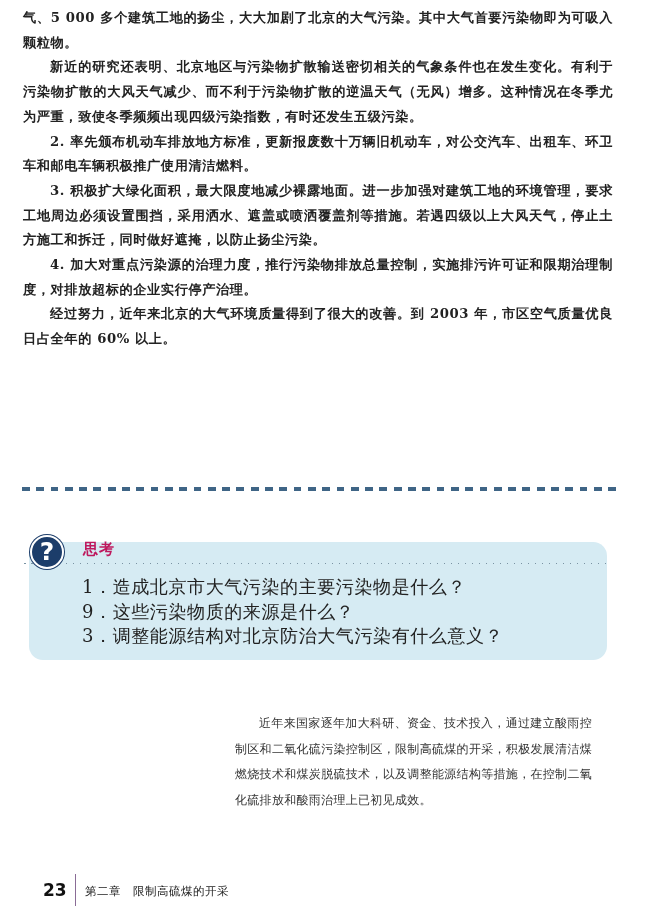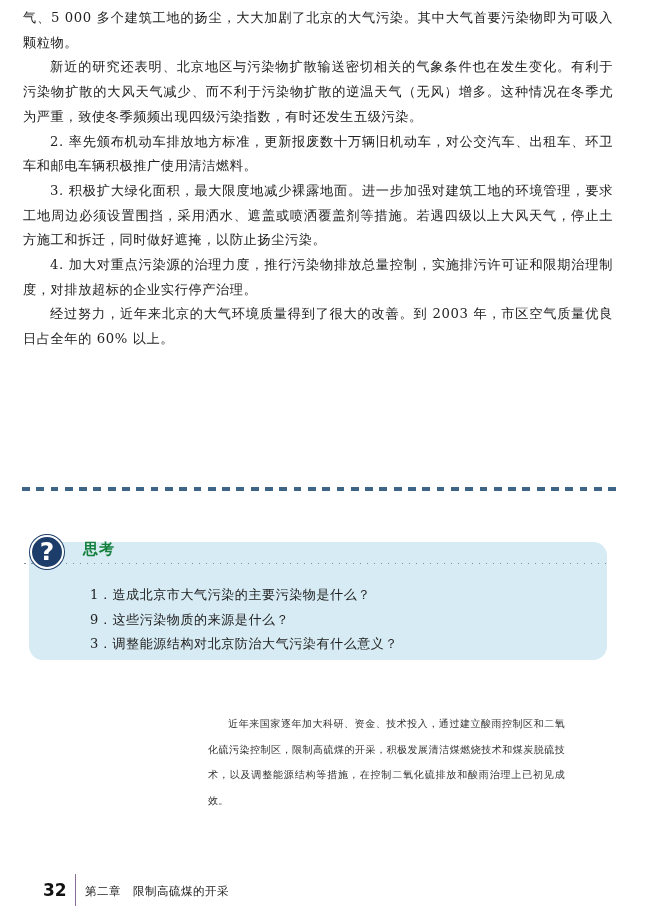--- a/index.html
+++ b/index.html
@@ -1,31 +1,31 @@
 <!DOCTYPE html>
 <html><head>
 <meta charset="utf-8">
 <style>
   html, body { margin: 0; padding: 0; }
   body {
     width: 650px; height: 915px; background: #ffffff; position: relative; overflow: hidden;
     font-family: "DejaVu Serif", "Liberation Serif", serif; color: #222;
   }
   .text { position: absolute; left: 23px; width: 590px; font-size: 13.2px; line-height: 24.7px; letter-spacing: 0.6px; }
-  .p { margin: 0; text-align: justify; }
+  .p { margin: 0; text-align: justify; font-weight: bold; }
   .indent { text-indent: 2.05em; }
   .divider { position: absolute; left: 22px; top: 487px; width: 462px; height: 4px;
     background-image: repeating-linear-gradient(90deg, #3f6586 0 6px, transparent 6px 11px); transform-origin: left; transform: scaleX(1.3); }
   .think { position: absolute; left: 29px; top: 542px; width: 578px; height: 118px; background: #d6ebf3; border-radius: 14px; }
   .think-dots { position: absolute; left: 24px; top: 563px; width: 584px; height: 1px;
     background-image: repeating-linear-gradient(90deg, #7a93a3 0 1.5px, transparent 1.5px 7px); }
   .q-icon { position: absolute; left: 30px; top: 535px; width: 30px; height: 30px; border-radius: 50%; background: #1c3d6a; border: 2px solid #fff; box-shadow: 0 0 0 1px #1c3d6a; color: #fff; font: bold 25px/30px "DejaVu Sans", sans-serif; text-align: center; }
-  .think-title { position: absolute; left: 83px; top: 539px; font: bold 15px/20px "DejaVu Sans", sans-serif; color: #15803d; letter-spacing: 1px; }
-  .think-list { position: absolute; left: 82px; top: 575px; font-size: 13px; line-height: 24.5px; letter-spacing: 0.6px; margin: 8px; padding: 0; list-style: none; }
-  .side { position: absolute; left: 208px; top: 711px; width: 357px; font-size: 10px; line-height: 25.5px; color: #333; text-align: justify; letter-spacing: 0.3px; }
+  .think-title { position: absolute; left: 83px; top: 539px; font: bold 15px/20px "DejaVu Sans", sans-serif; color: #be185d; letter-spacing: 1px; }
+  .think-list { position: absolute; left: 82px; top: 575px; font-size: 18px; line-height: 24.5px; letter-spacing: 0.6px; margin: 0; padding: 0; list-style: none; }
+  .side { position: absolute; left: 235px; top: 711px; width: 357px; font-size: 12px; line-height: 25.5px; color: #333; text-align: justify; letter-spacing: 0.3px; }
   .footer { position: absolute; left: 43px; top: 880px; }
   .page-num { position: absolute; left: 0; top: 0; font: bold 17px/20px "DejaVu Sans", sans-serif; color: #111; }
   .footer-bar { position: absolute; left: 32px; top: -6px; width: 1.2px; height: 32px; background: #8a6c96; }
   .chapter { position: absolute; left: 42px; top: 4px; font: 11.5px/14px "DejaVu Sans", sans-serif; color: #222; white-space: nowrap; letter-spacing: 0.5px; }
 </style>
 </head>
 <body>
 
 <div class="text" style="top:6px;">
   <p class="p">气、5 000 多个建筑工地的扬尘，大大加剧了北京的大气污染。其中大气首要污染物即为可吸入颗粒物。</p>
@@ -46,16 +46,16 @@
   <li>1．造成北京市大气污染的主要污染物是什么？</li>
   <li>9．这些污染物质的来源是什么？</li>
   <li>3．调整能源结构对北京防治大气污染有什么意义？</li>
 </ul>
 
 <div class="side">
   <span style="display:inline-block;width:2em;"></span><span>近年来国家逐年加大科研、资金、技术投入，通过建立酸雨控制区和二氧化硫污染控制区，限制高硫煤的开采，积极发展清洁煤燃烧技术和煤炭脱硫技术，以及调整能源结构等措施，在控制二氧化硫排放和酸雨治理上已初见成效。</span>
 </div>
 
 <div class="footer">
-  <div class="page-num">32</div>
+  <div class="page-num">23</div>
   <div class="footer-bar"></div>
   <div class="chapter">第二章　限制高硫煤的开采</div>
 </div>
 
 </body></html>

